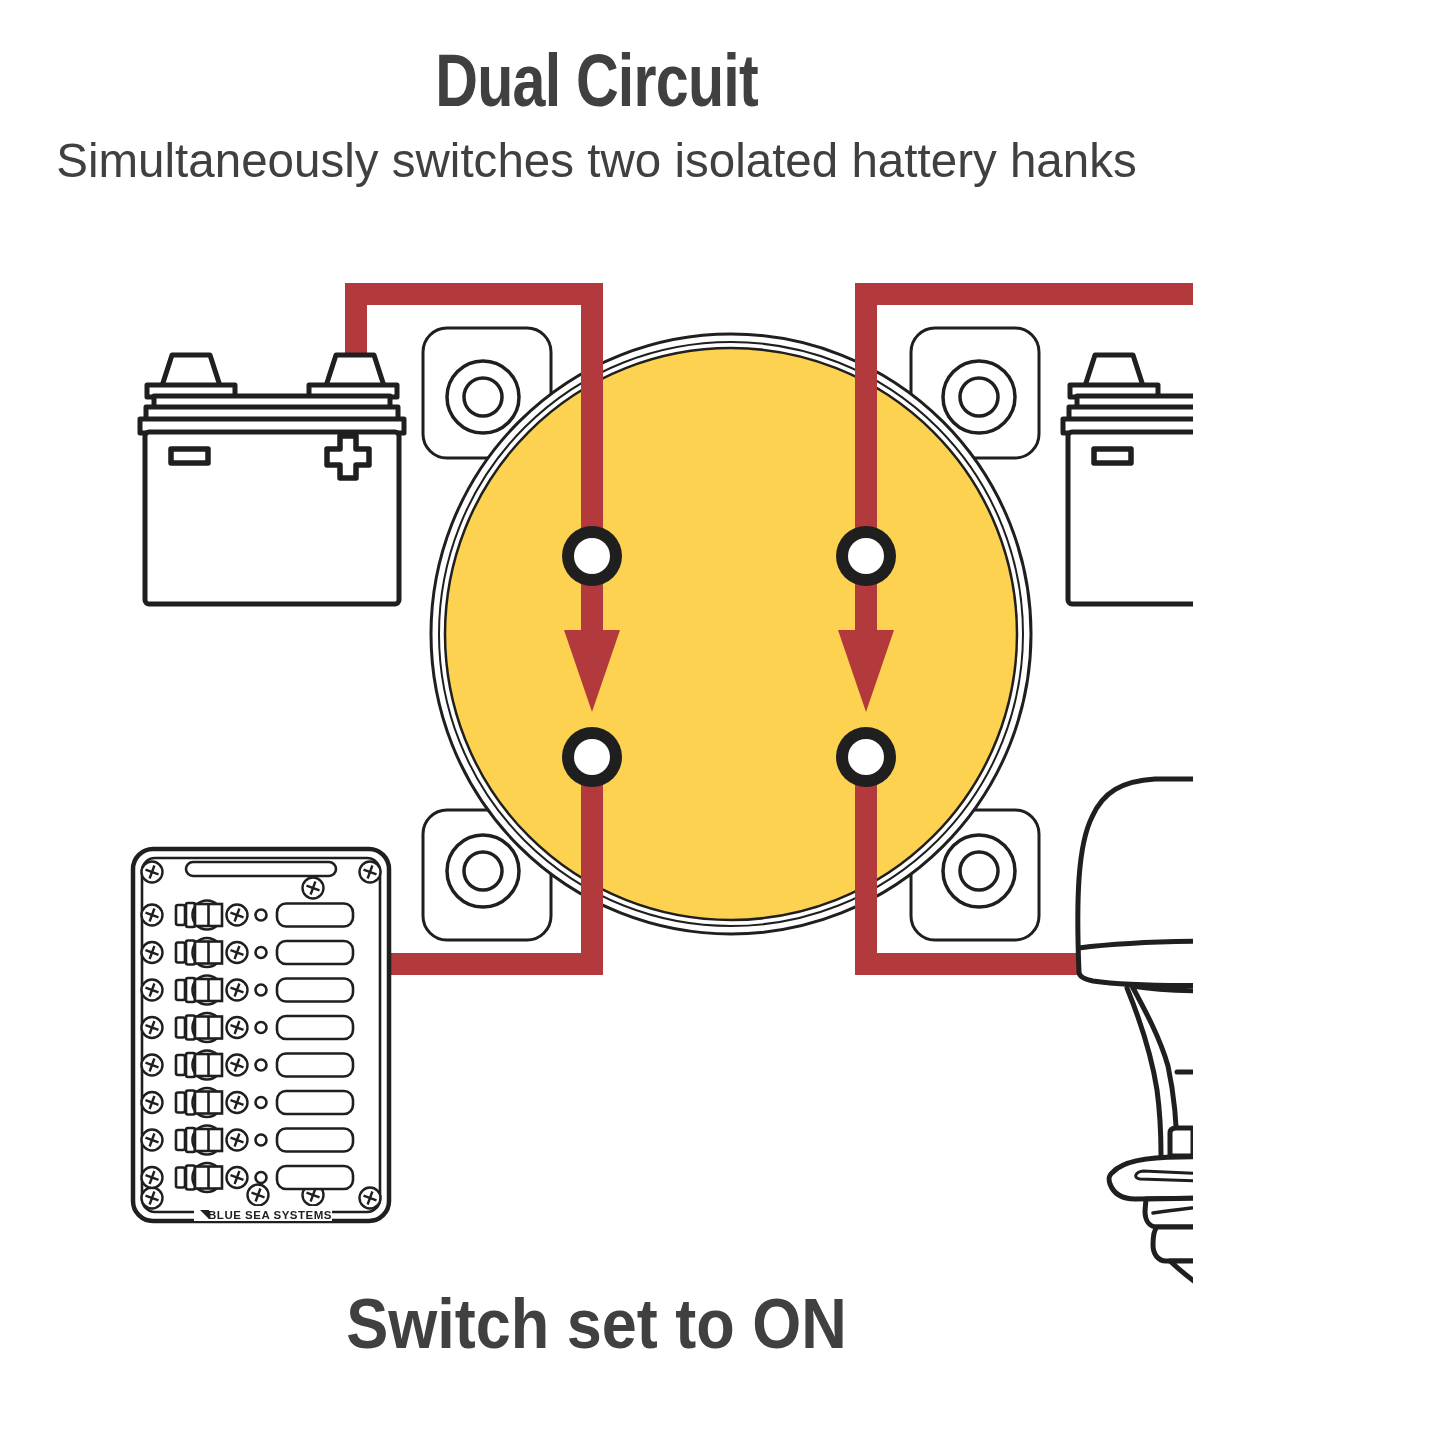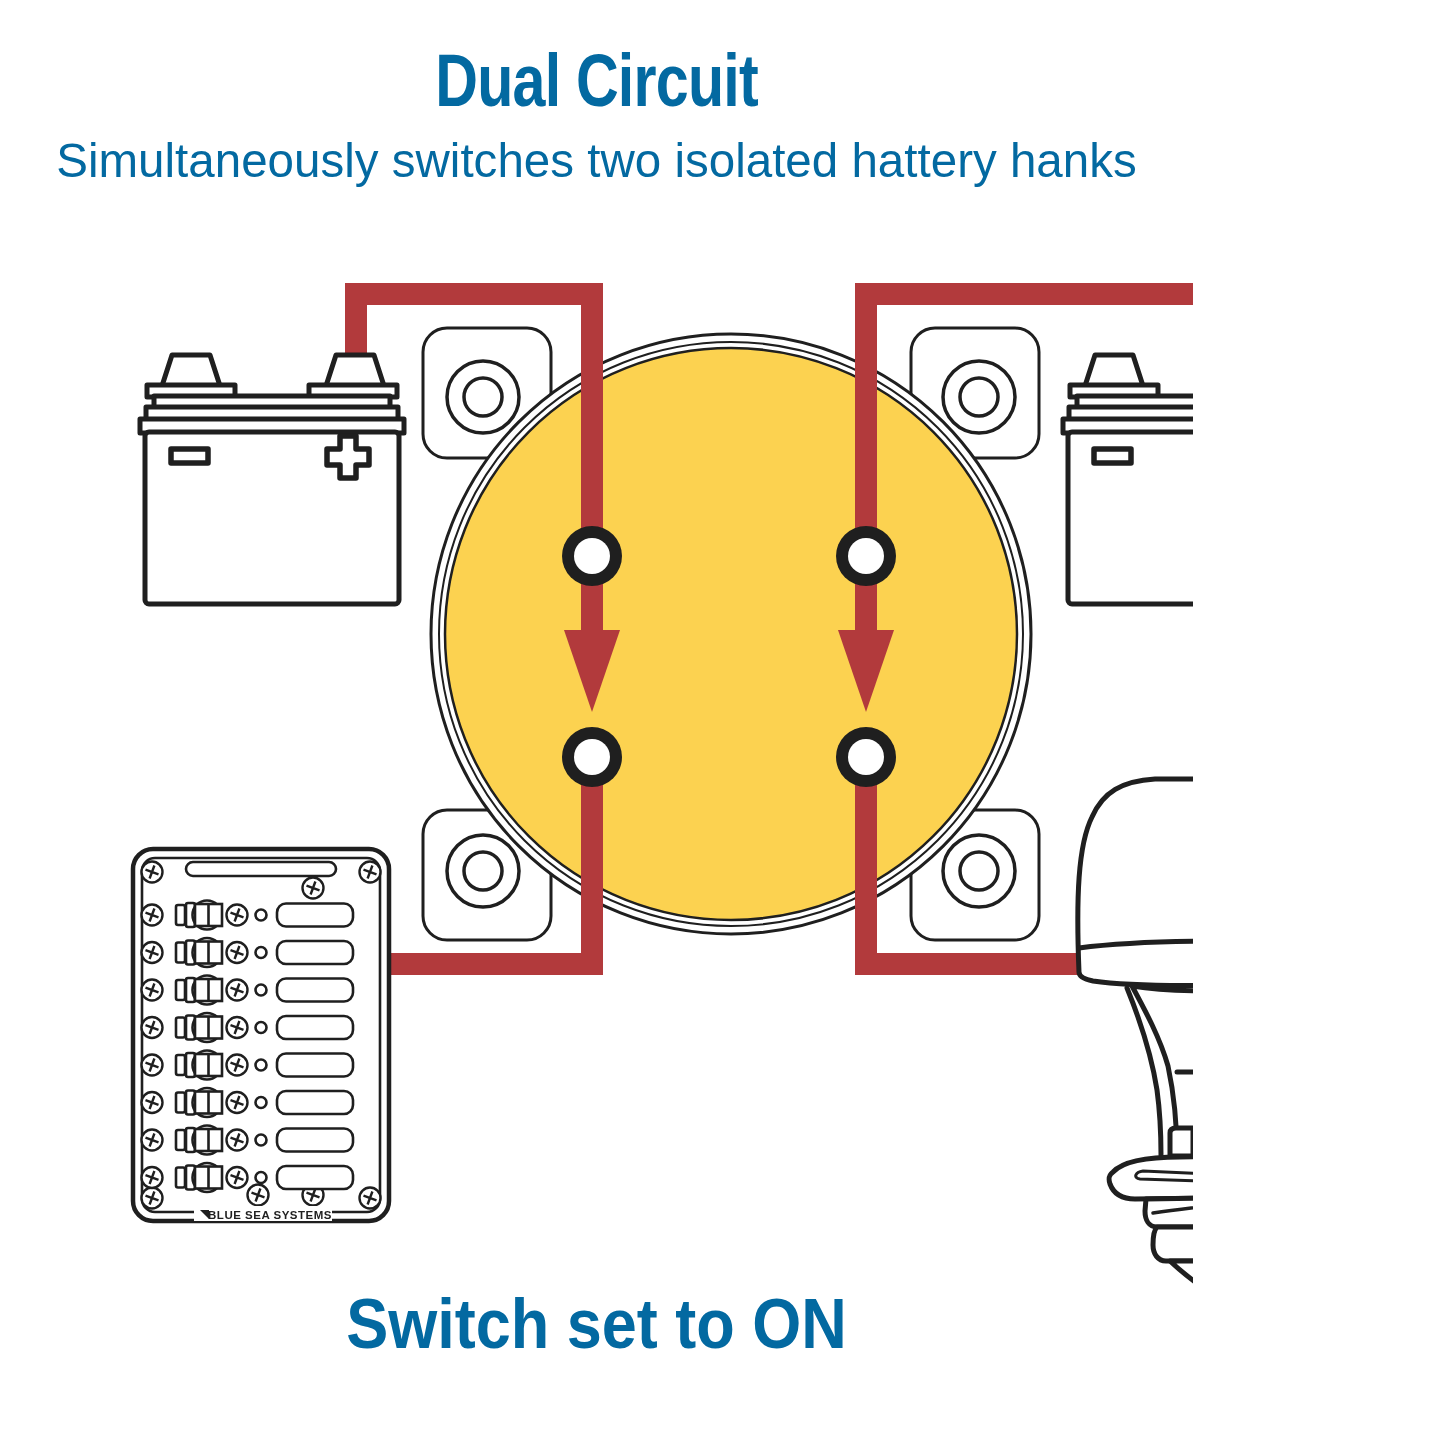--- a/index.html
+++ b/index.html
@@ -1,17 +1,17 @@
 <!DOCTYPE html>
 <html><head>
 <meta charset="utf-8">
 <style>
   html,body{margin:0;padding:0;background:#fff;}
   .stage{position:relative;width:1193px;height:1445px;background:#fff;overflow:hidden;
-         font-family:"Liberation Sans","DejaVu Sans",sans-serif;color:#0369a1;}
+         font-family:"Liberation Sans","DejaVu Sans",sans-serif;color:#404040;}
   .stage svg{position:absolute;left:0;top:0;}
   .bigtext{position:absolute;left:0;right:0;text-align:center;white-space:nowrap;}
   .title{top:38px;font-size:74px;font-weight:700;transform:scaleX(0.80);letter-spacing:-1px;}
   .subtitle{top:132px;font-size:49px;font-weight:400;transform:scaleX(0.97);}
   .caption{top:1284px;font-size:70px;font-weight:700;transform:scaleX(0.90);}
   text.brand{font-family:"Liberation Sans","DejaVu Sans",sans-serif;font-size:11.5px;font-weight:700;letter-spacing:.5px;}
 </style>
 </head>
 <body>
 

